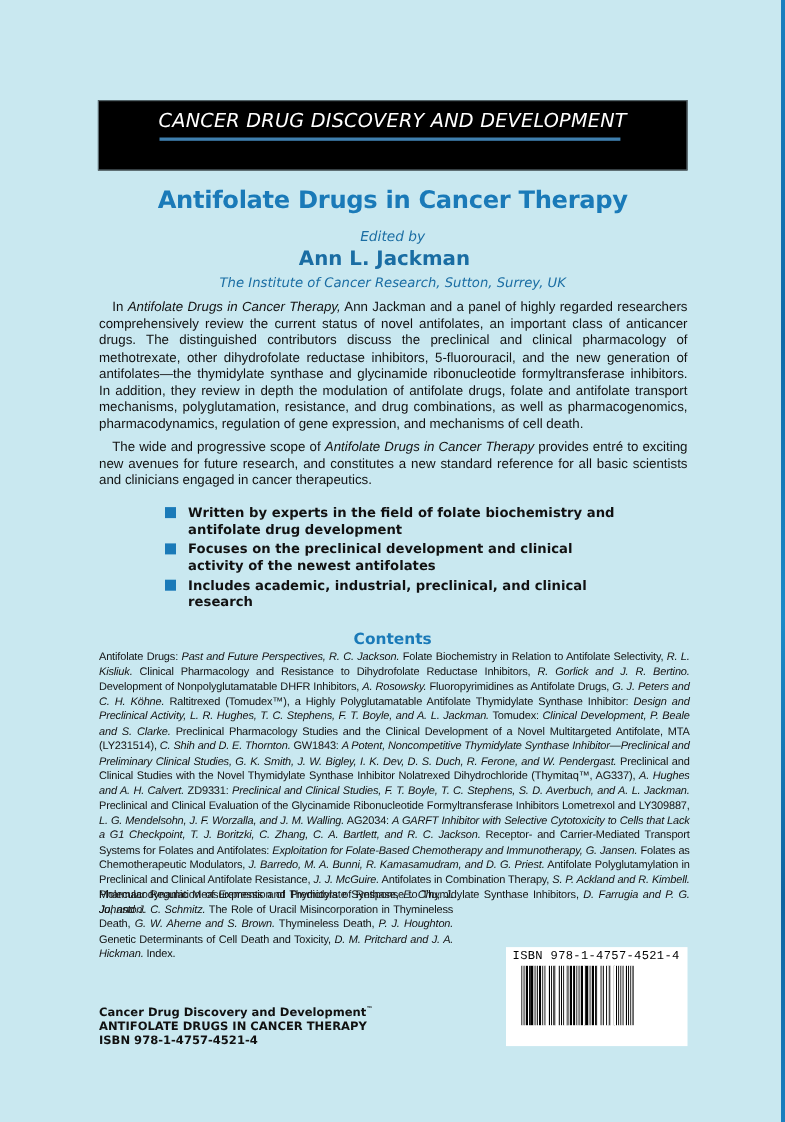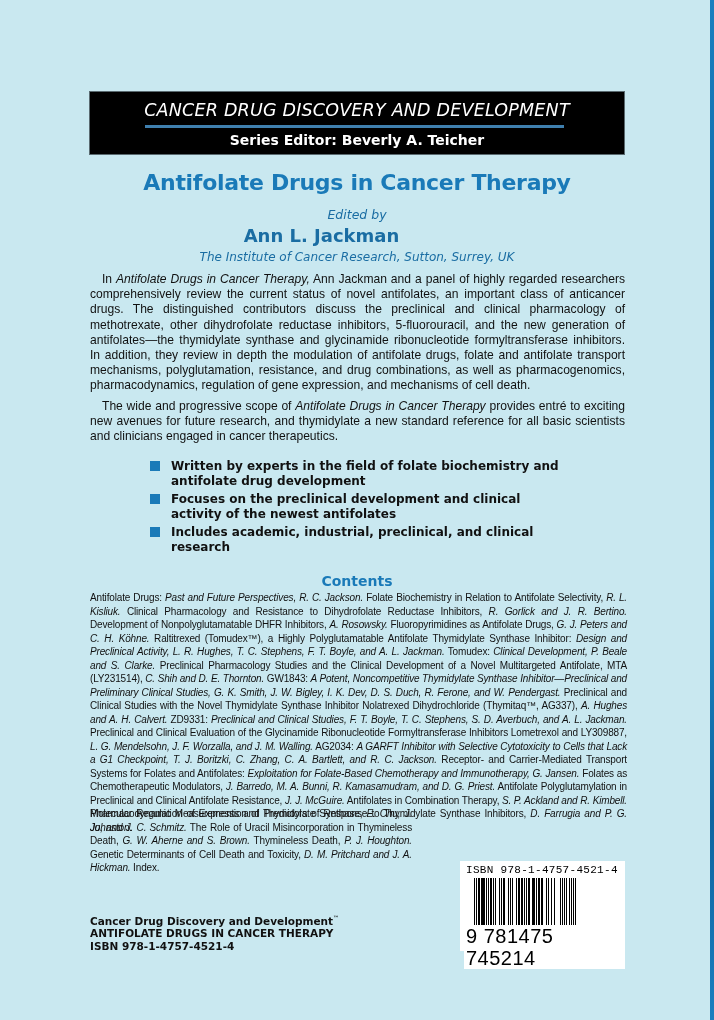--- a/index.html
+++ b/index.html
@@ -40,20 +40,21 @@
     }
     .edited-by {
       position: absolute; left: 0; width: 714px; top: 207px; text-align: center;
       color: #1a6da3; font-style: italic; font-size: 12.5px;
       font-family: "DejaVu Sans", sans-serif;
     }
     .editor-name {
       position: absolute; left: 0; width: 643px; top: 225px; text-align: center;
       color: #1a6da3; font-weight: bold; font-size: 18px;
       font-family: "DejaVu Sans", sans-serif;
+      padding-left: 28px;
     }
     .affiliation {
       position: absolute; left: 0; width: 714px; top: 250px; text-align: center;
       color: #1a6da3; font-style: italic; font-size: 12px;
       font-family: "DejaVu Sans", sans-serif;
     }
     .description {
       position: absolute; left: 90px; top: 272px; width: 535px;
       font-size: 12.1px; line-height: 15.2px; text-align: justify;
       font-family: "Liberation Sans", sans-serif;
@@ -108,31 +109,30 @@
     .imprint .tm { font-size: 6px; vertical-align: super; }
   </style>
 </head>
 <body>
 
 <div class="spine"></div>
 
 <div class="series-banner">
   <div class="series-title">CANCER DRUG DISCOVERY AND DEVELOPMENT</div>
   <div class="series-rule"></div>
-  <div class="series-editor">Series Editor: Beverly A. Teicher</div>
 </div>
 
 <div class="book-title">Antifolate Drugs in Cancer Therapy</div>
 <div class="edited-by">Edited by</div>
 <div class="editor-name">Ann L. Jackman</div>
 <div class="affiliation">The Institute of Cancer Research, Sutton, Surrey, UK</div>
 
 <div class="description">
   <p><span>In </span><i>Antifolate Drugs in Cancer Therapy,</i><span> Ann Jackman and a panel of highly regarded researchers comprehensively review the current status of novel antifolates, an important class of anticancer drugs. The distinguished contributors discuss the preclinical and clinical pharmacology of methotrexate, other dihydrofolate reductase inhibitors, 5-fluorouracil, and the new generation of antifolates—the thymidylate synthase and glycinamide ribonucleotide formyltransferase inhibitors. In addition, they review in depth the modulation of antifolate drugs, folate and antifolate transport mechanisms, polyglutamation, resistance, and drug combinations, as well as pharmacogenomics, pharmacodynamics, regulation of gene expression, and mechanisms of cell death.</span></p>
-  <p><span>The wide and progressive scope of </span><i>Antifolate Drugs in Cancer Therapy</i><span> provides entré to exciting new avenues for future research, and thymidylate a new standard reference for all basic scientists and clinicians engaged in cancer therapeutics.</span></p>
+  <p><span>The wide and progressive scope of </span><i>Antifolate Drugs in Cancer Therapy</i><span> provides entré to exciting new avenues for future research, and constitutes a new standard reference for all basic scientists and clinicians engaged in cancer therapeutics.</span></p>
 </div>
 
 <ul class="features">
   <li><span class="bullet"></span><span>Written by experts in the field of folate biochemistry and antifolate drug development</span></li>
   <li><span class="bullet"></span><span>Focuses on the preclinical development and clinical activity of the newest antifolates</span></li>
   <li><span class="bullet"></span><span>Includes academic, industrial, preclinical, and clinical research</span></li>
 </ul>
 
 <div class="contents-heading">Contents</div>
 <div class="contents-body" id="contents-main"><span>Antifolate Drugs: </span><i>Past and Future Perspectives, R. C. Jackson.</i><span> Folate Biochemistry in Relation to Antifolate Selectivity, </span><i>R. L. Kisliuk.</i><span> Clinical Pharmacology and Resistance to Dihydrofolate Reductase Inhibitors, </span><i>R. Gorlick and J. R. Bertino.</i><span> Development of Nonpolyglutamatable DHFR Inhibitors, </span><i>A. Rosowsky.</i><span> Fluoropyrimidines as Antifolate Drugs, </span><i>G. J. Peters and C. H. Köhne.</i><span> Raltitrexed (Tomudex™), a Highly Polyglutamatable Antifolate Thymidylate Synthase Inhibitor: </span><i>Design and Preclinical Activity, L. R. Hughes, T. C. Stephens, F. T. Boyle, and A. L. Jackman.</i><span> Tomudex: </span><i>Clinical Development, P. Beale and S. Clarke.</i><span> Preclinical Pharmacology Studies and the Clinical Development of a Novel Multitargeted Antifolate, MTA (LY231514), </span><i>C. Shih and D. E. Thornton.</i><span> GW1843: </span><i>A Potent, Noncompetitive Thymidylate Synthase Inhibitor—Preclinical and Preliminary Clinical Studies, G. K. Smith, J. W. Bigley, I. K. Dev, D. S. Duch, R. Ferone, and W. Pendergast.</i><span> Preclinical and Clinical Studies with the Novel Thymidylate Synthase Inhibitor Nolatrexed Dihydrochloride (Thymitaq™, AG337), </span><i>A. Hughes and A. H. Calvert.</i><span> ZD9331: </span><i>Preclinical and Clinical Studies, F. T. Boyle, T. C. Stephens, S. D. Averbuch, and A. L. Jackman.</i><span> Preclinical and Clinical Evaluation of the Glycinamide Ribonucleotide Formyltransferase Inhibitors Lometrexol and LY309887, </span><i>L. G. Mendelsohn, J. F. Worzalla, and J. M. Walling.</i><span> AG2034: </span><i>A GARFT Inhibitor with Selective Cytotoxicity to Cells that Lack a G1 Checkpoint, T. J. Boritzki, C. Zhang, C. A. Bartlett, and R. C. Jackson.</i><span> Receptor- and Carrier-Mediated Transport Systems for Folates and Antifolates: </span><i>Exploitation for Folate-Based Chemotherapy and Immunotherapy, G. Jansen.</i><span> Folates as Chemotherapeutic Modulators, </span><i>J. Barredo, M. A. Bunni, R. Kamasamudram, and D. G. Priest.</i><span> Antifolate Polyglutamylation in Preclinical and Clinical Antifolate Resistance, </span><i>J. J. McGuire.</i><span> Antifolates in Combination Therapy, </span><i>S. P. Ackland and R. Kimbell.</i><span> Pharmacodynamic Measurements and Predictors of Response to Thymidylate Synthase Inhibitors, </span><i>D. Farrugia and P. G. Johnston.</i></div>
@@ -222,20 +222,19 @@
       <span style="width: 0.85px; background: rgb(0, 0, 0);"></span>
       <span style="width: 1.7px; background: rgb(255, 255, 255);"></span>
       <span style="width: 1.7px; background: rgb(0, 0, 0);"></span>
       <span style="width: 0.85px; background: rgb(255, 255, 255);"></span>
       <span style="width: 0.85px; background: rgb(0, 0, 0);"></span>
       <span style="width: 0.85px; background: rgb(255, 255, 255);"></span>
       <span style="width: 0.85px; background: rgb(0, 0, 0);"></span>
       <span style="width: 0.85px; background: rgb(255, 255, 255);"></span>
       <span style="width: 0.85px; background: rgb(0, 0, 0);"></span>
     </div>
-  <div class="barcode-digits">9 781475 745214</div>
 </div>
 
 <div class="imprint">
   <div><span>Cancer Drug Discovery and Development</span><span class="tm">™</span></div>
   <div>ANTIFOLATE DRUGS IN CANCER THERAPY</div>
   <div>ISBN 978-1-4757-4521-4</div>
 </div>
 
 </body></html>

